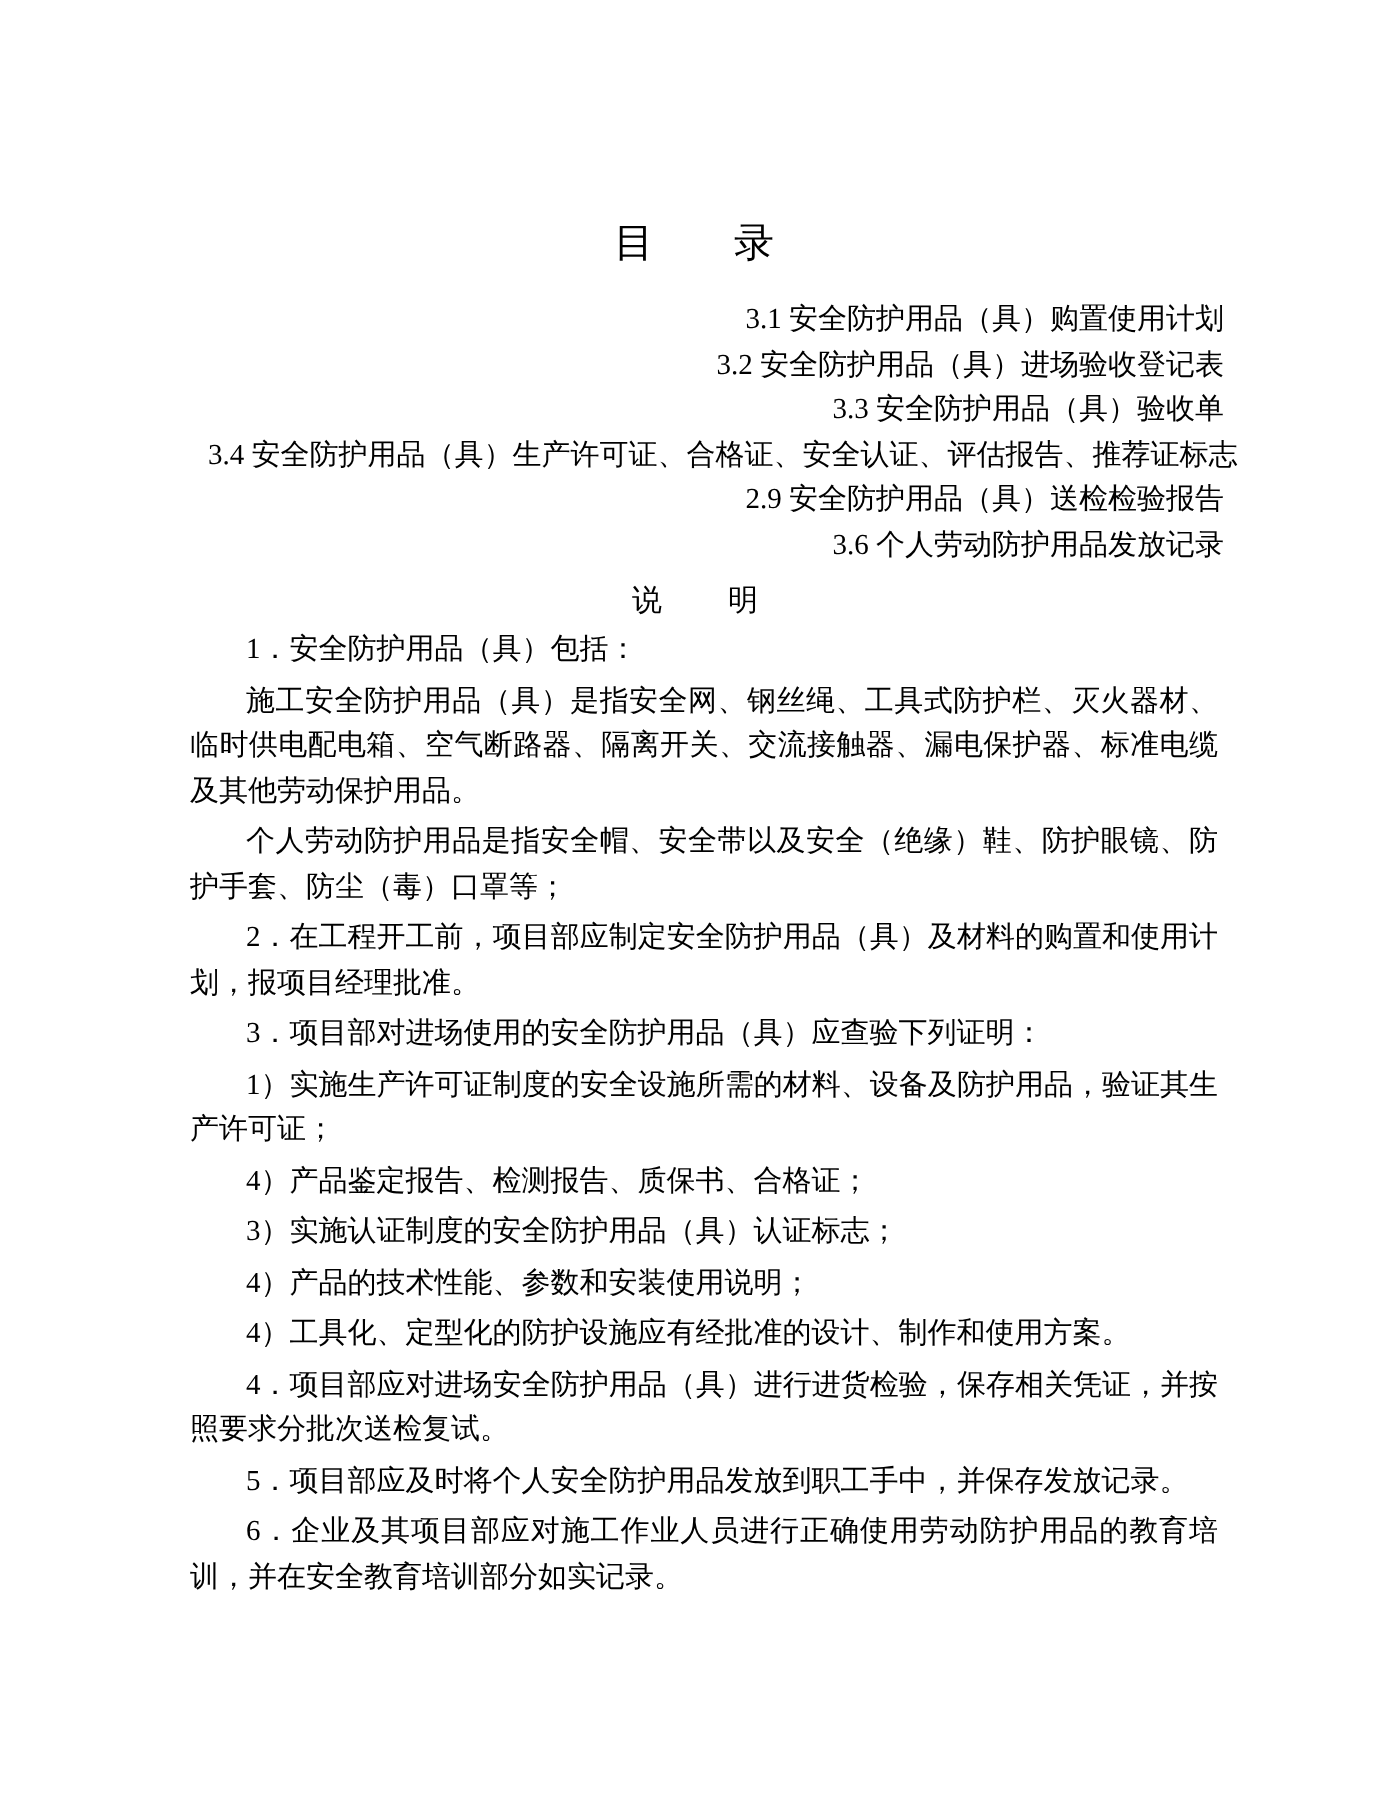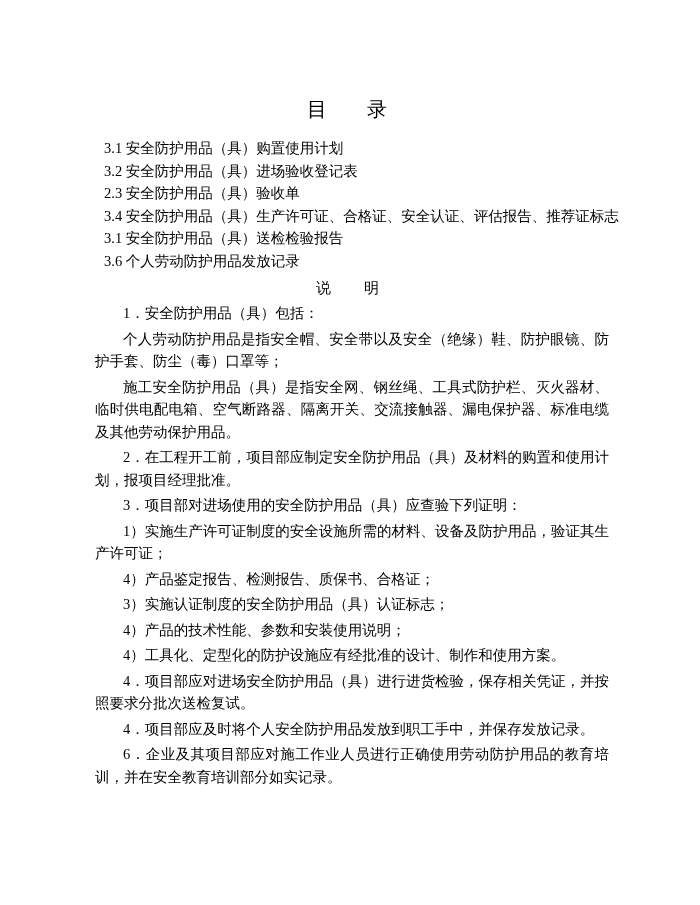--- a/index.html
+++ b/index.html
@@ -17,41 +17,42 @@
   .page {
     position: relative;
     width: 700px;
     height: 905px;
     box-sizing: border-box;
     padding: 0;
   }
   .content {
     position: absolute;
     left: 92px;
-    top: 96px;
+    top: 108px;
     width: 520px;
   }
   .doc-title {
     text-align: center;
     font-size: 20px;
     letter-spacing: 10px;
     font-weight: normal;
     margin: 0 0 14px 0;
     font-family: "Liberation Serif", "DejaVu Serif", serif;
   }
   .toc {
     margin: 0 0 4px 0;
     padding: 0;
     list-style: none;
   }
   .toc li {
     font-size: 14.5px;
     line-height: 22.5px;
     padding-left: 12px;
     white-space: nowrap;
+    text-align: right;
   }
   .section-title {
     text-align: center;
     font-size: 15px;
     letter-spacing: 9px;
     margin: 7px 0 4px 0;
     font-weight: normal;
   }
   .body-text p {
     font-size: 14.5px;
@@ -68,38 +69,38 @@
 <body>
 
 <div class="page">
   <div class="content">
 
     <div class="doc-title">目　录</div>
 
     <ul class="toc">
       <li>3.1 安全防护用品（具）购置使用计划</li>
       <li>3.2 安全防护用品（具）进场验收登记表</li>
-      <li>2.3 安全防护用品（具）验收单</li>
+      <li>3.3 安全防护用品（具）验收单</li>
       <li>3.4 安全防护用品（具）生产许可证、合格证、安全认证、评估报告、推荐证标志</li>
-      <li>3.1 安全防护用品（具）送检检验报告</li>
+      <li>2.9 安全防护用品（具）送检检验报告</li>
       <li>3.6 个人劳动防护用品发放记录</li>
     </ul>
 
     <div class="section-title">说　明</div>
 
     <div class="body-text">
       <p class="indent2">1．安全防护用品（具）包括：</p>
+      <p class="indent2">施工安全防护用品（具）是指安全网、钢丝绳、工具式防护栏、灭火器材、临时供电配电箱、空气断路器、隔离开关、交流接触器、漏电保护器、标准电缆及其他劳动保护用品。</p>
       <p class="indent2">个人劳动防护用品是指安全帽、安全带以及安全（绝缘）鞋、防护眼镜、防护手套、防尘（毒）口罩等；</p>
-      <p class="indent2">施工安全防护用品（具）是指安全网、钢丝绳、工具式防护栏、灭火器材、临时供电配电箱、空气断路器、隔离开关、交流接触器、漏电保护器、标准电缆及其他劳动保护用品。</p>
       <p class="indent2">2．在工程开工前，项目部应制定安全防护用品（具）及材料的购置和使用计划，报项目经理批准。</p>
       <p class="indent2">3．项目部对进场使用的安全防护用品（具）应查验下列证明：</p>
       <p class="indent2">1）实施生产许可证制度的安全设施所需的材料、设备及防护用品，验证其生产许可证；</p>
       <p class="indent2">4）产品鉴定报告、检测报告、质保书、合格证；</p>
       <p class="indent2">3）实施认证制度的安全防护用品（具）认证标志；</p>
       <p class="indent2">4）产品的技术性能、参数和安装使用说明；</p>
       <p class="indent2">4）工具化、定型化的防护设施应有经批准的设计、制作和使用方案。</p>
       <p class="indent2">4．项目部应对进场安全防护用品（具）进行进货检验，保存相关凭证，并按照要求分批次送检复试。</p>
-      <p class="indent2">4．项目部应及时将个人安全防护用品发放到职工手中，并保存发放记录。</p>
+      <p class="indent2">5．项目部应及时将个人安全防护用品发放到职工手中，并保存发放记录。</p>
       <p class="indent2">6．企业及其项目部应对施工作业人员进行正确使用劳动防护用品的教育培训，并在安全教育培训部分如实记录。</p>
     </div>
 
   </div>
 </div>
 
 </body></html>

